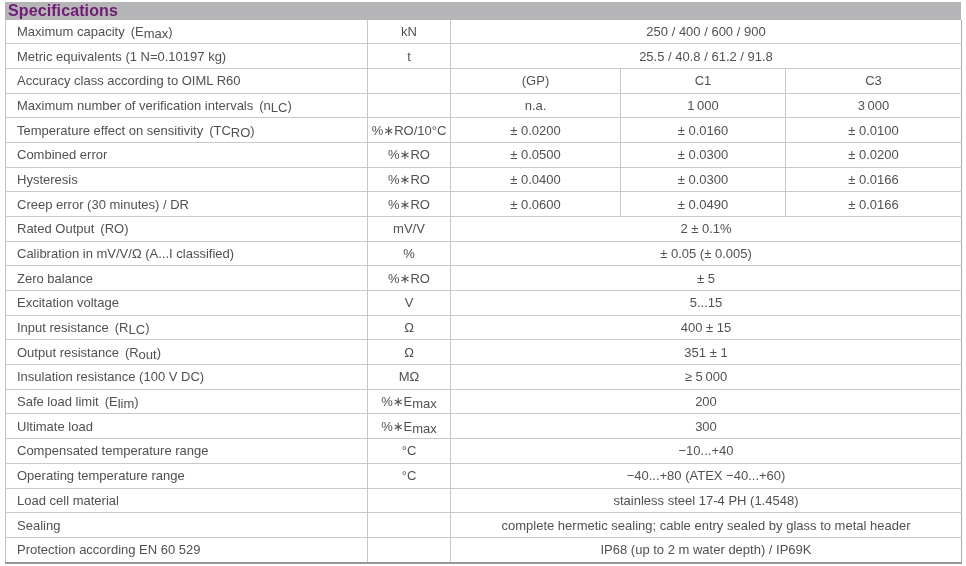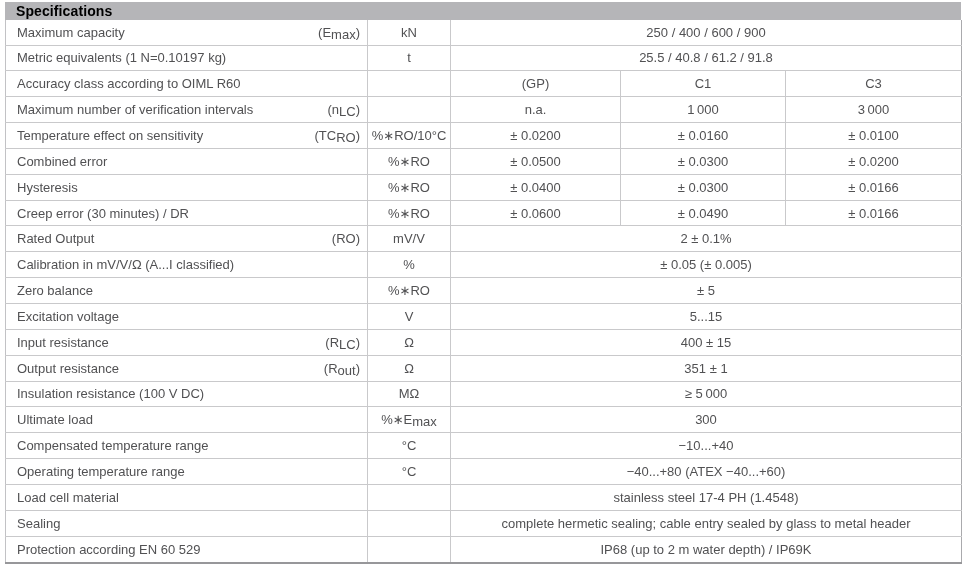--- a/index.html
+++ b/index.html
@@ -7,37 +7,37 @@
     position:relative;width:966px;height:566px;background:#fff;
     font-family:"Liberation Sans","DejaVu Sans",sans-serif;
     overflow:hidden;
   }
   .titlebar{
     position:absolute;left:5px;top:2px;width:956px;height:18px;
     background:var(--bar,#b5b5b8);
     display:flex;align-items:center;box-sizing:border-box;
   }
   .title{
-    font-size:14px;font-weight:700;color:#000000;
-    padding-left:11px;letter-spacing:.1px;
+    font-size:16px;font-weight:700;color:#701a75;
+    padding-left:3px;letter-spacing:.1px;
   }
   table.spec-table{
     position:absolute;left:5px;top:20px;width:956px;height:544px;
     border-collapse:collapse;table-layout:fixed;
     border-left:1px solid #c2c2c5;
     border-right:1px solid #aaaaad;
     border-bottom:2px solid #97979a;
   }
   td{
     border-bottom:1px solid var(--grid,#c9c9cb);
     font-size:13px;color:var(--text,#515153);
     padding:0;white-space:nowrap;overflow:hidden;vertical-align:middle;
   }
   td.param .prow{
-    display:flex;justify-content:space-between;align-items:baseline;
+    display:flex;align-items:baseline;
     padding:0 7px 0 11px;
   }
   td.param .sym{padding-left:6px;}
   td.unit{
     border-left:1px solid var(--grid,#c9c9cb);
     border-right:1px solid var(--grid,#c9c9cb);
     text-align:center;
   }
   td.val{text-align:center;}
   td.val + td.val{border-left:1px solid var(--grid,#c9c9cb);}
@@ -217,20 +217,30 @@
               <span class="lbl">Insulation resistance (100 V DC)</span>
               <span class="sym"></span>
             </div>
           </td>
           <td class="unit">MΩ</td>
           <td class="val" colspan="3">≥ 5 000</td>
         </tr>
         <tr>
           <td class="param">
             <div class="prow">
+              <span class="lbl">Safe load limit</span>
+              <span class="sym">(E<sub>lim</sub>)</span>
+            </div>
+          </td>
+          <td class="unit">%∗E<sub>max</sub></td>
+          <td class="val" colspan="3">200</td>
+        </tr>
+        <tr>
+          <td class="param">
+            <div class="prow">
               <span class="lbl">Ultimate load</span>
               <span class="sym"></span>
             </div>
           </td>
           <td class="unit">%∗E<sub>max</sub></td>
           <td class="val" colspan="3">300</td>
         </tr>
         <tr>
           <td class="param">
             <div class="prow">

